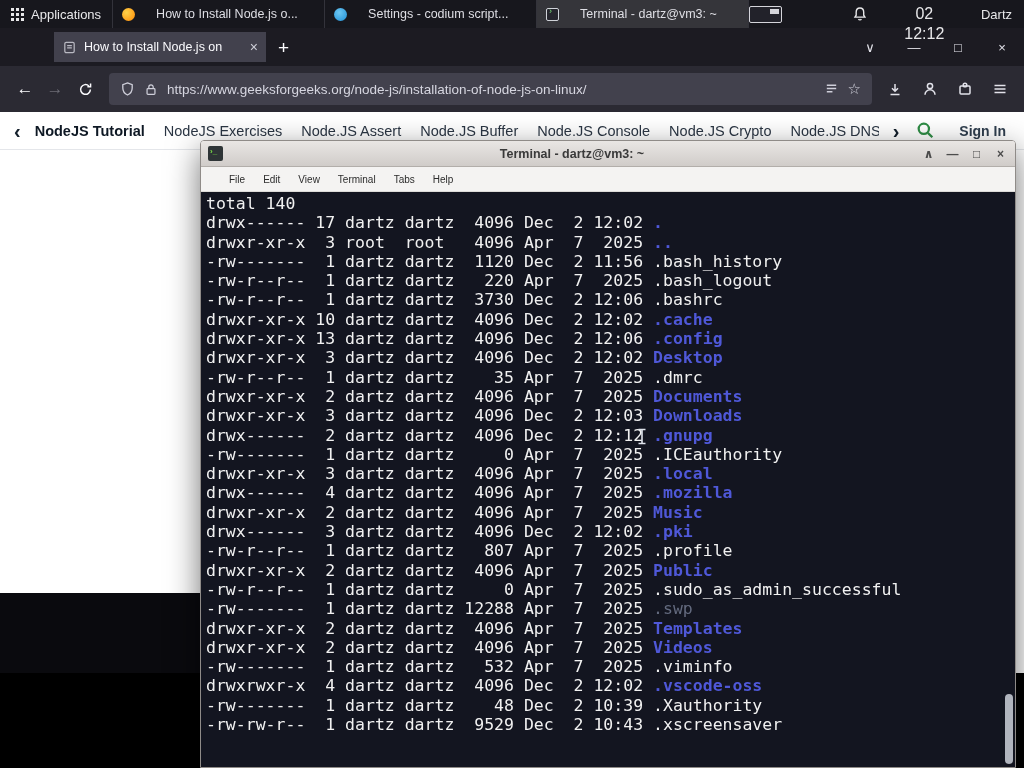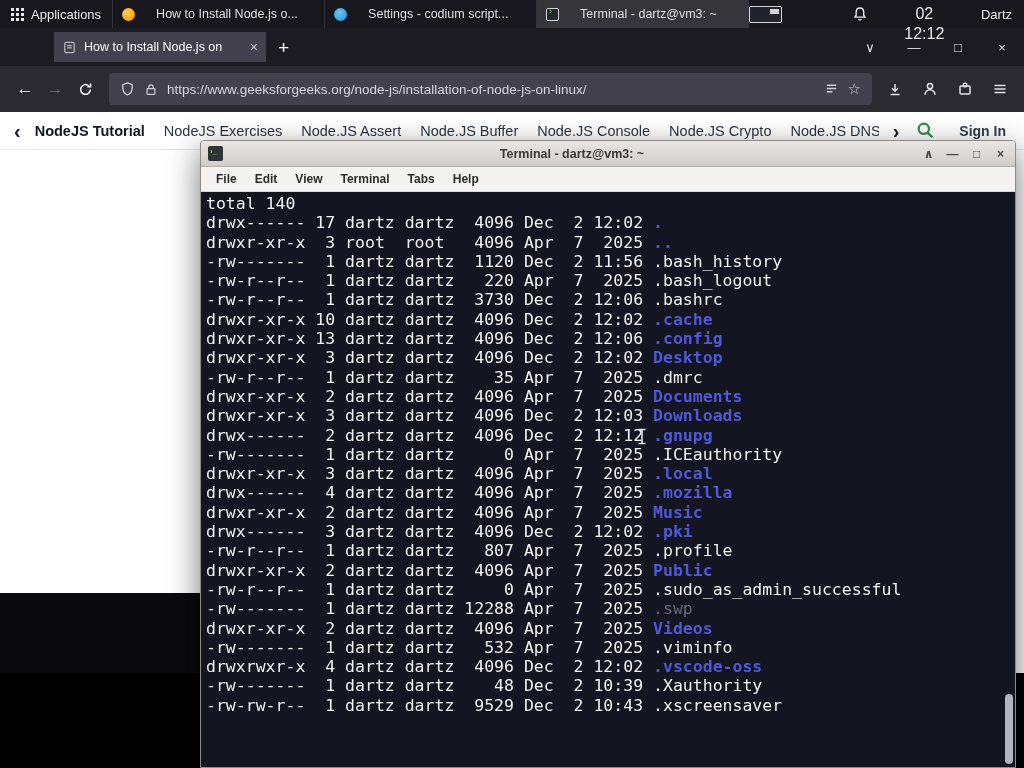--- a/index.html
+++ b/index.html
@@ -71,21 +71,21 @@
     box-shadow:0 10px 32px rgba(0,0,0,.55);z-index:10;overflow:hidden;}
   .t-titlebar{height:26px;background:linear-gradient(#e9e6e4,#d0ccc9);
     border-bottom:1px solid #b2aeaa;display:flex;align-items:center;padding:0 7px;gap:8px;}
   .t-appicon{width:15px;height:15px;background:#2e3436;border-radius:2px;position:relative;flex:0 0 auto;}
   .t-appicon::after{content:"›_";position:absolute;left:2px;top:1px;color:#7ae048;font-size:8px;font-weight:700;}
   .t-title{flex:1;text-align:center;font-size:12.5px;font-weight:700;color:#3a3a3a;
     white-space:nowrap;overflow:hidden;}
   .t-btns{display:flex;align-items:center;gap:9px;color:#4c4c4c;font-size:12px;font-weight:700;}
   .t-btn{width:15px;text-align:center;line-height:1;}
   .t-menubar{height:25px;background:#f4f3f2;border-bottom:1px solid #dddbd8;display:flex;
-    align-items:center;padding-left:6px;font-size:12px;color:#2c2c2c;font-weight:bold;}
+    align-items:center;padding-left:19px;font-size:10px;color:#2c2c2c;}
   .menu-item{padding:3px 9px;}
   .t-screen{flex:1;background:var(--term-bg);position:relative;overflow:hidden;
     padding:2px 0 0 5px;font-family:"DejaVu Sans Mono",monospace;
     font-size:16.5px;line-height:19.3px;color:var(--term-fg);}
   .tline{white-space:pre;}
   .c-g{color:var(--term-green);font-weight:700;}
   .c-b{color:var(--term-blue);font-weight:700;}
   .c-d{color:var(--term-dim);}
   .t-scrollbar{position:absolute;right:1px;top:0;bottom:0;width:10px;}
   .t-thumb{position:absolute;right:1px;bottom:3px;width:8px;height:70px;
@@ -273,20 +273,21 @@
           <div class="tline"><span class="c-w">drwx------  2 dartz dartz  4096 Dec  2 12:12 </span><span class="c-b">.gnupg</span></div>
           <div class="tline"><span class="c-w">-rw-------  1 dartz dartz     0 Apr  7  2025 .ICEauthority</span></div>
           <div class="tline"><span class="c-w">drwxr-xr-x  3 dartz dartz  4096 Apr  7  2025 </span><span class="c-b">.local</span></div>
           <div class="tline"><span class="c-w">drwx------  4 dartz dartz  4096 Apr  7  2025 </span><span class="c-b">.mozilla</span></div>
           <div class="tline"><span class="c-w">drwxr-xr-x  2 dartz dartz  4096 Apr  7  2025 </span><span class="c-b">Music</span></div>
           <div class="tline"><span class="c-w">drwx------  3 dartz dartz  4096 Dec  2 12:02 </span><span class="c-b">.pki</span></div>
           <div class="tline"><span class="c-w">-rw-r--r--  1 dartz dartz   807 Apr  7  2025 .profile</span></div>
           <div class="tline"><span class="c-w">drwxr-xr-x  2 dartz dartz  4096 Apr  7  2025 </span><span class="c-b">Public</span></div>
           <div class="tline"><span class="c-w">-rw-r--r--  1 dartz dartz     0 Apr  7  2025 .sudo_as_admin_successful</span></div>
           <div class="tline"><span class="c-w">-rw-------  1 dartz dartz 12288 Apr  7  2025 </span><span class="c-d">.swp</span></div>
+          <div class="tline"><span class="c-w">drwxr-xr-x  2 dartz dartz  4096 Apr  7  2025 </span><span class="c-b">Templates</span></div>
           <div class="tline"><span class="c-w">drwxr-xr-x  2 dartz dartz  4096 Apr  7  2025 </span><span class="c-b">Videos</span></div>
           <div class="tline"><span class="c-w">-rw-------  1 dartz dartz   532 Apr  7  2025 .viminfo</span></div>
           <div class="tline"><span class="c-w">drwxrwxr-x  4 dartz dartz  4096 Dec  2 12:02 </span><span class="c-b">.vscode-oss</span></div>
           <div class="tline"><span class="c-w">-rw-------  1 dartz dartz    48 Dec  2 10:39 .Xauthority</span></div>
           <div class="tline"><span class="c-w">-rw-rw-r--  1 dartz dartz  9529 Dec  2 10:43 .xscreensaver</span></div>
         </div>
       <div class="t-scrollbar">
         <div class="t-thumb"></div>
       </div>
     </div>

